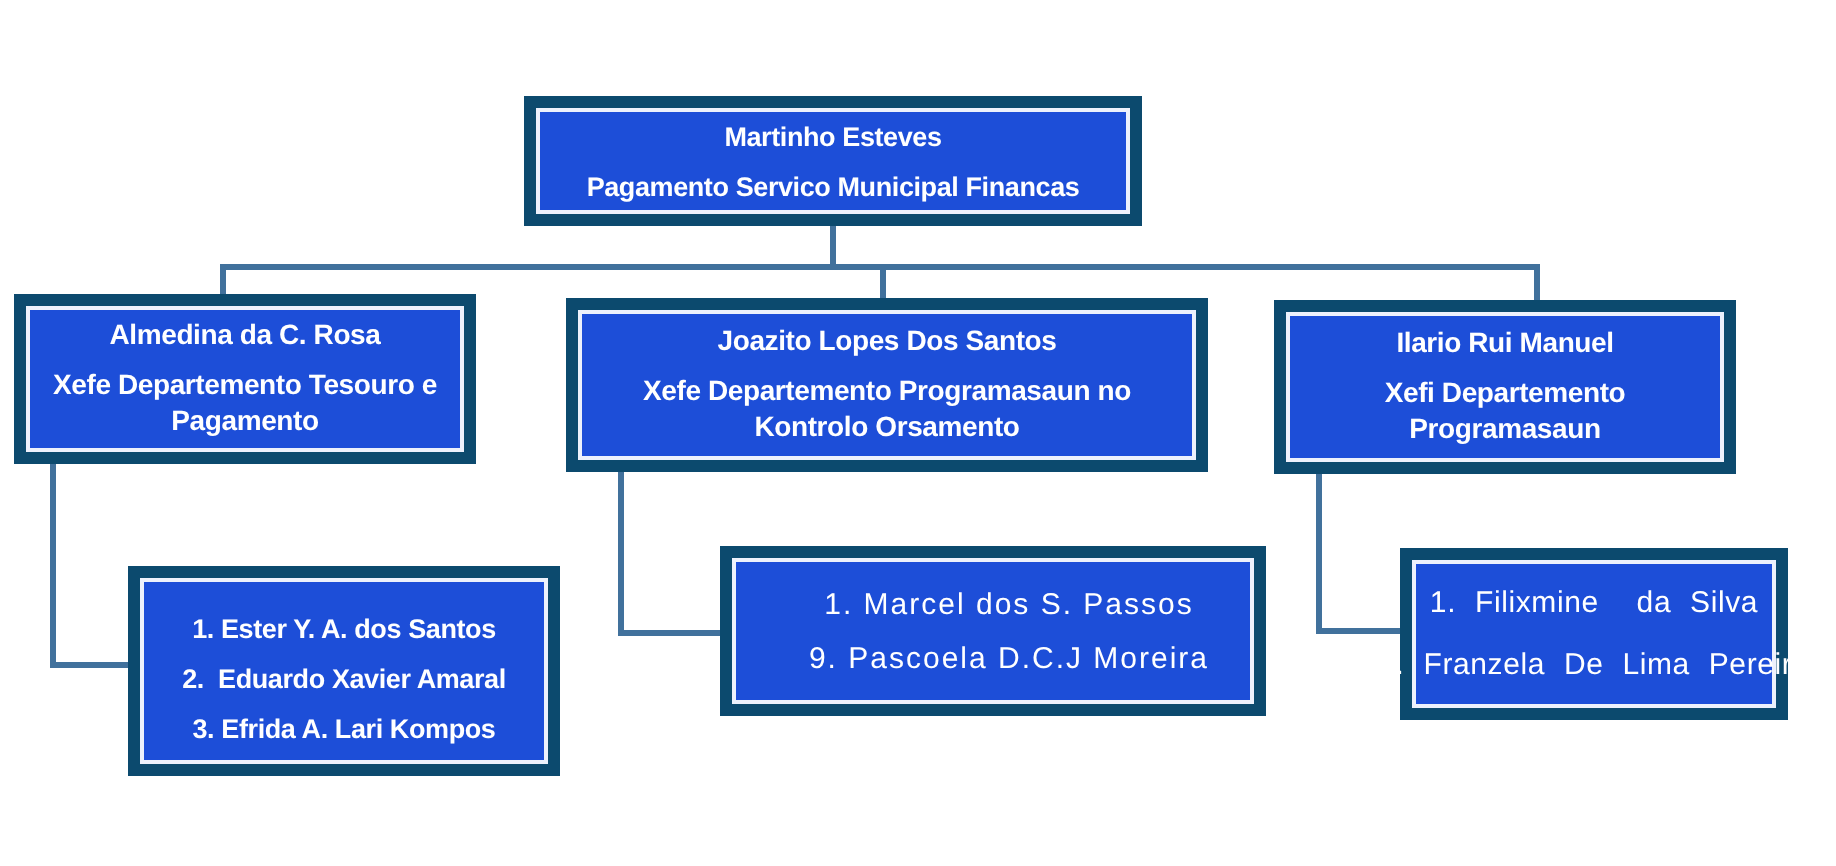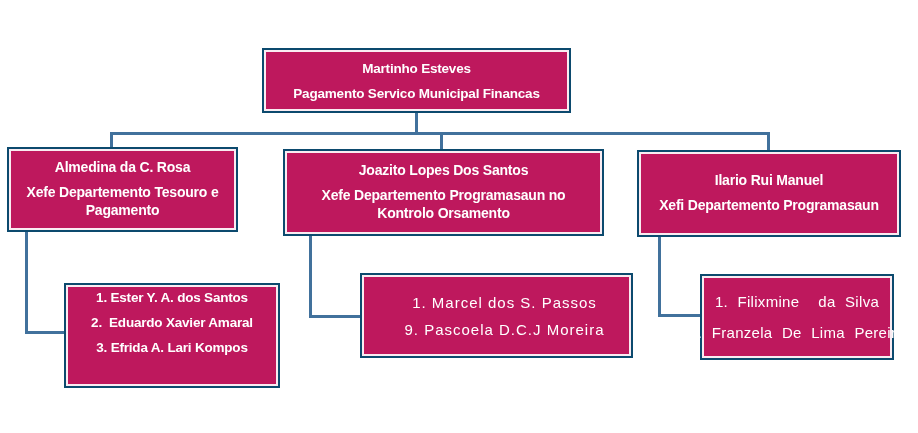--- a/index.html
+++ b/index.html
@@ -12,22 +12,22 @@
     position: relative;
     width: 918px;
     height: 433px;
     background: #ffffff;
     overflow: hidden;
   }
   
   .box {
     position: absolute;
     box-sizing: border-box;
-    background: #be185d;
-    border: 2px solid #0c4a6e;
+    background: #1d4ed8;
+    border: 6px solid #0c4a6e;
     box-shadow: inset 0 0 0 2px rgba(255,255,255,0.92);
     color: #ffffff;
     display: flex;
     flex-direction: column;
     align-items: center;
     justify-content: center;
     text-align: center;
   }
   .box .name,
   .box .title,
@@ -35,26 +35,26 @@
     white-space: pre-line;
   }
   .node-root    { left: 262px; top: 48px;  width: 309px; height: 65px; }
   .node-root .name  { font-weight: bold; font-size: 13.5px; letter-spacing: -0.2px; }
   .node-root .title { font-weight: bold; font-size: 13.5px; letter-spacing: -0.2px; margin-top: 10px; }
 
   .l2 .name  { font-weight: bold; font-size: 14px; letter-spacing: -0.2px; }
   .l2 .title { font-weight: bold; font-size: 14px; letter-spacing: -0.2px; margin-top: 9px; line-height: 1.28; }
   .node-dept-tesouro       { left: 7px;   top: 147px; width: 231px; height: 85px; padding: 0 8px; }
   .node-dept-programasaun  { left: 283px; top: 149px; width: 321px; height: 87px; padding: 0 10px; }
-  .node-dept-kontabilidade { left: 637px; top: 150px; width: 264px; height: 87px; padding: 0 8px; }
+  .node-dept-kontabilidade { left: 637px; top: 150px; width: 231px; height: 87px; padding: 0 8px; }
 
   .l3 .staff-line { white-space: pre; }
   .node-staff-tesouro {
     left: 64px; top: 283px; width: 216px; height: 105px;
-    justify-content: flex-start; 
+    justify-content: flex-start; padding-top: 13px;
   }
   .node-staff-tesouro .staff-line {
     font-weight: bold; font-size: 13.5px; letter-spacing: -0.2px; line-height: 25px;
   }
   .node-staff-programasaun {
     left: 360px; top: 273px; width: 273px; height: 85px; padding-left: 16px;
   }
   .node-staff-programasaun .staff-line {
     font-weight: normal; font-size: 15px; letter-spacing: 1px; line-height: 27px;
   }

